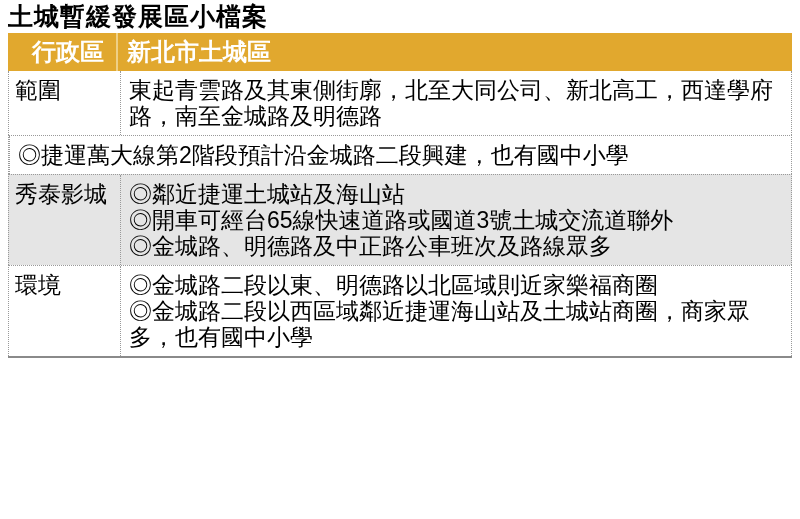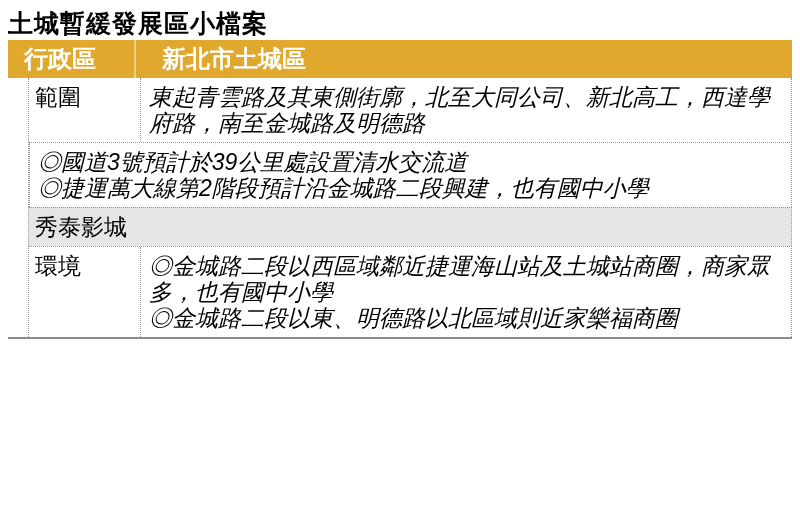--- a/index.html
+++ b/index.html
@@ -10,79 +10,77 @@
   }
   .page {
     position: relative;
     width: 800px;
     height: 519px;
     overflow: hidden;
     background: #ffffff;
   }
   .title {
     margin: 0;
-    padding: 8px 0 0 8px;
+    padding: 1px 0 0 8px;
     font-size: 25px;
     line-height: 30px;
     font-weight: bold;
     color: var(--text, #000);
     letter-spacing: 1px;
   }
   .table {
     margin: 2px 8px 0 8px;
     border-bottom: 2px solid var(--bottom-border, #8a8a8a);
   }
   .header-row {
     display: flex;
     background: var(--header-bg, #E1A82E);
     color: var(--header-text, #fff);
     font-weight: bold;
     font-size: 24px;
     height: 38px;
   }
   .header-row .label-cell {
-    width: 128px;
+    width: 110px;
     box-sizing: border-box;
     display: flex;
     align-items: center;
-    padding-left: 16px;
+    padding-left: 24px;
     border-right: 2px solid var(--header-divider, #EFD086);
   }
   .header-row .content-cell {
     flex: 1;
     display: flex;
     align-items: center;
-    padding-left: 26px;
+    padding-left: 9px;
   }
   .row {
     display: flex;
     background: var(--row-bg, #fff);
     border-top: 1px dotted var(--border-dotted, #999);
     border-left: 1px dotted var(--border-dotted, #999);
     border-right: 1px dotted var(--border-dotted, #999);
-    margin-left: 20px;
   }
   .row:first-child { border-top: none; }
   .row.shaded { background: var(--row-alt-bg, #E5E5E5); }
   .row .label-cell {
     width: 111px;
     box-sizing: border-box;
     padding: 6px 4px 6px 6px;
     font-size: 23px;
     line-height: 26px;
     color: var(--text, #000);
   }
   .row .content-cell {
     flex: 1;
     border-left: 1px dotted var(--border-dotted, #999);
     padding: 6px 8px 6px 8px;
     font-size: 23px;
     line-height: 26px;
     color: var(--text, #000);
-    font-style: italic;
   }
   .content-line { display: block; }
 </style>
 </head>
 <body>
 
 <div class="page">
   <h1 class="title">土城暫緩發展區小檔案</h1>
 
   <div class="table">
@@ -92,29 +90,33 @@
     </div>
     <div id="table-body">
         <div class="row">
           <div class="label-cell">範圍</div>
           <div class="content-cell">
             <span class="content-line">東起青雲路及其東側街廓，北至大同公司、新北高工，西達學府路，南至金城路及明德路</span>
           </div>
         </div>
         <div class="row">
           <div class="content-cell">
-            <span class="content-line">◎國道3號預計於39公里處設置清水交流道</span>
             <span class="content-line">◎捷運萬大線第2階段預計沿金城路二段興建，也有國中小學</span>
           </div>
         </div>
         <div class="row shaded">
           <div class="label-cell">秀泰影城</div>
+          <div class="content-cell">
+            <span class="content-line">◎鄰近捷運土城站及海山站</span>
+            <span class="content-line">◎開車可經台65線快速道路或國道3號土城交流道聯外</span>
+            <span class="content-line">◎金城路、明德路及中正路公車班次及路線眾多</span>
+          </div>
         </div>
         <div class="row">
           <div class="label-cell">環境</div>
           <div class="content-cell">
+            <span class="content-line">◎金城路二段以東、明德路以北區域則近家樂福商圈</span>
             <span class="content-line">◎金城路二段以西區域鄰近捷運海山站及土城站商圈，商家眾多，也有國中小學</span>
-            <span class="content-line">◎金城路二段以東、明德路以北區域則近家樂福商圈</span>
           </div>
         </div>
       </div>
   </div>
 </div>
 
 </body></html>

